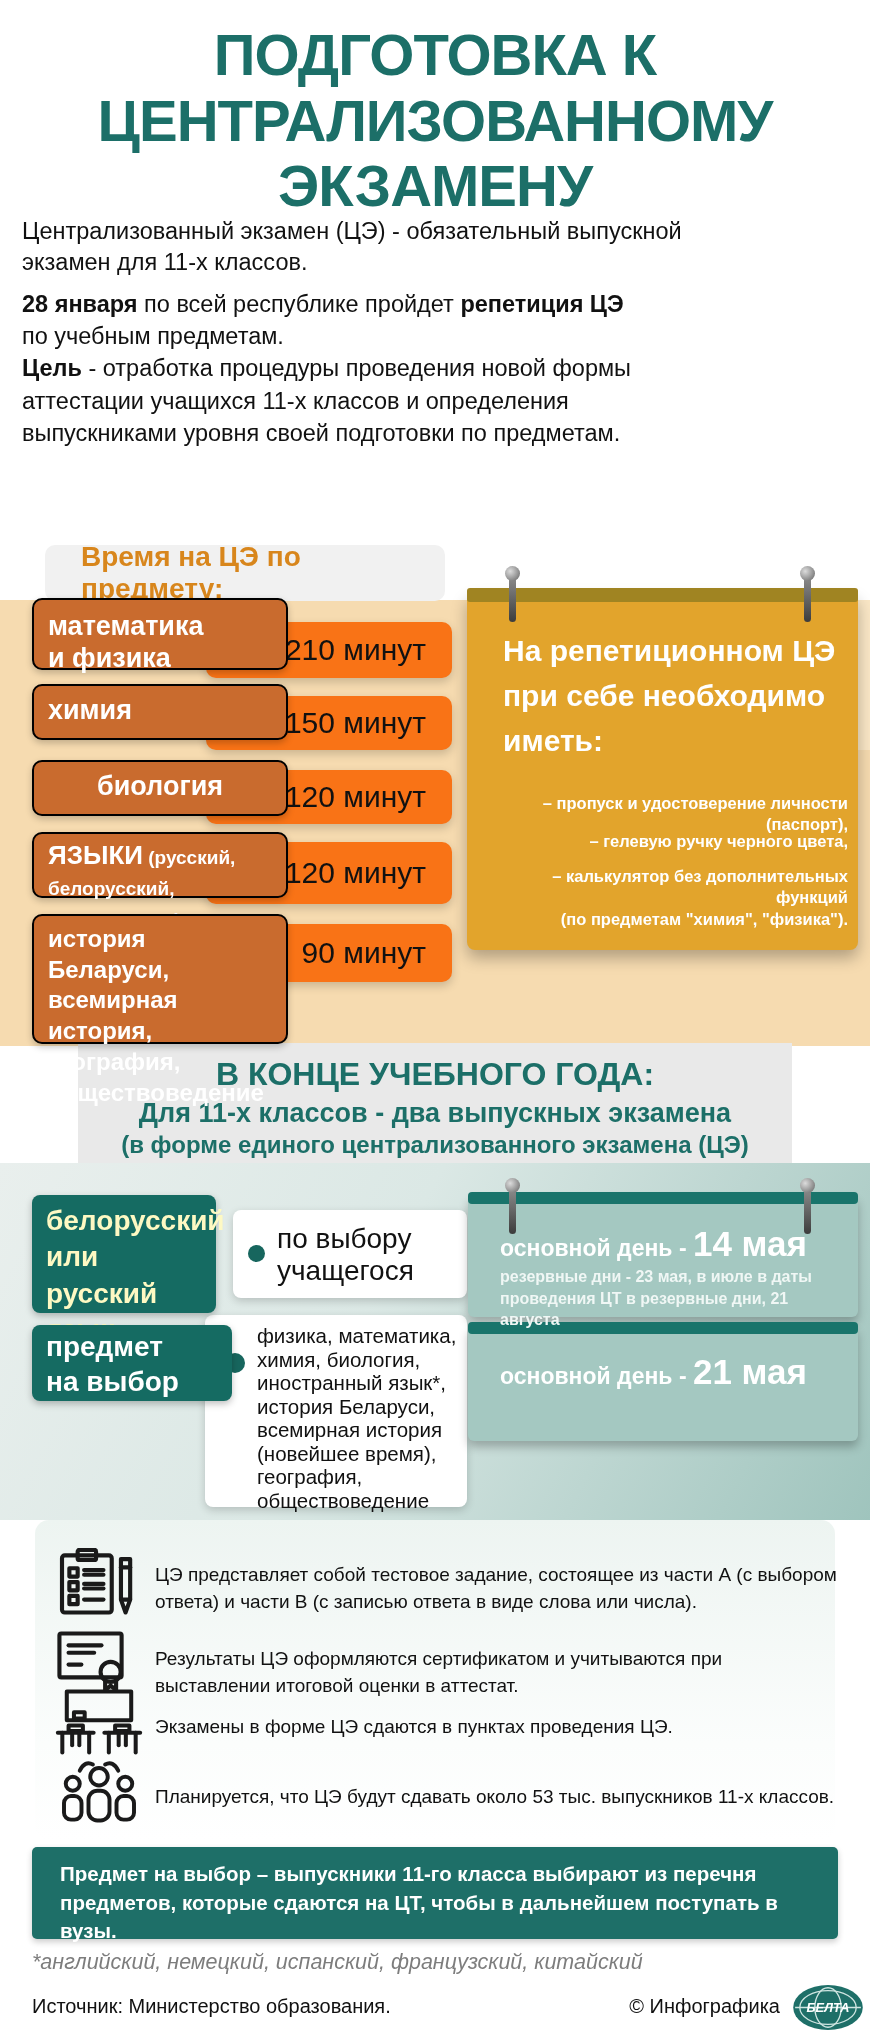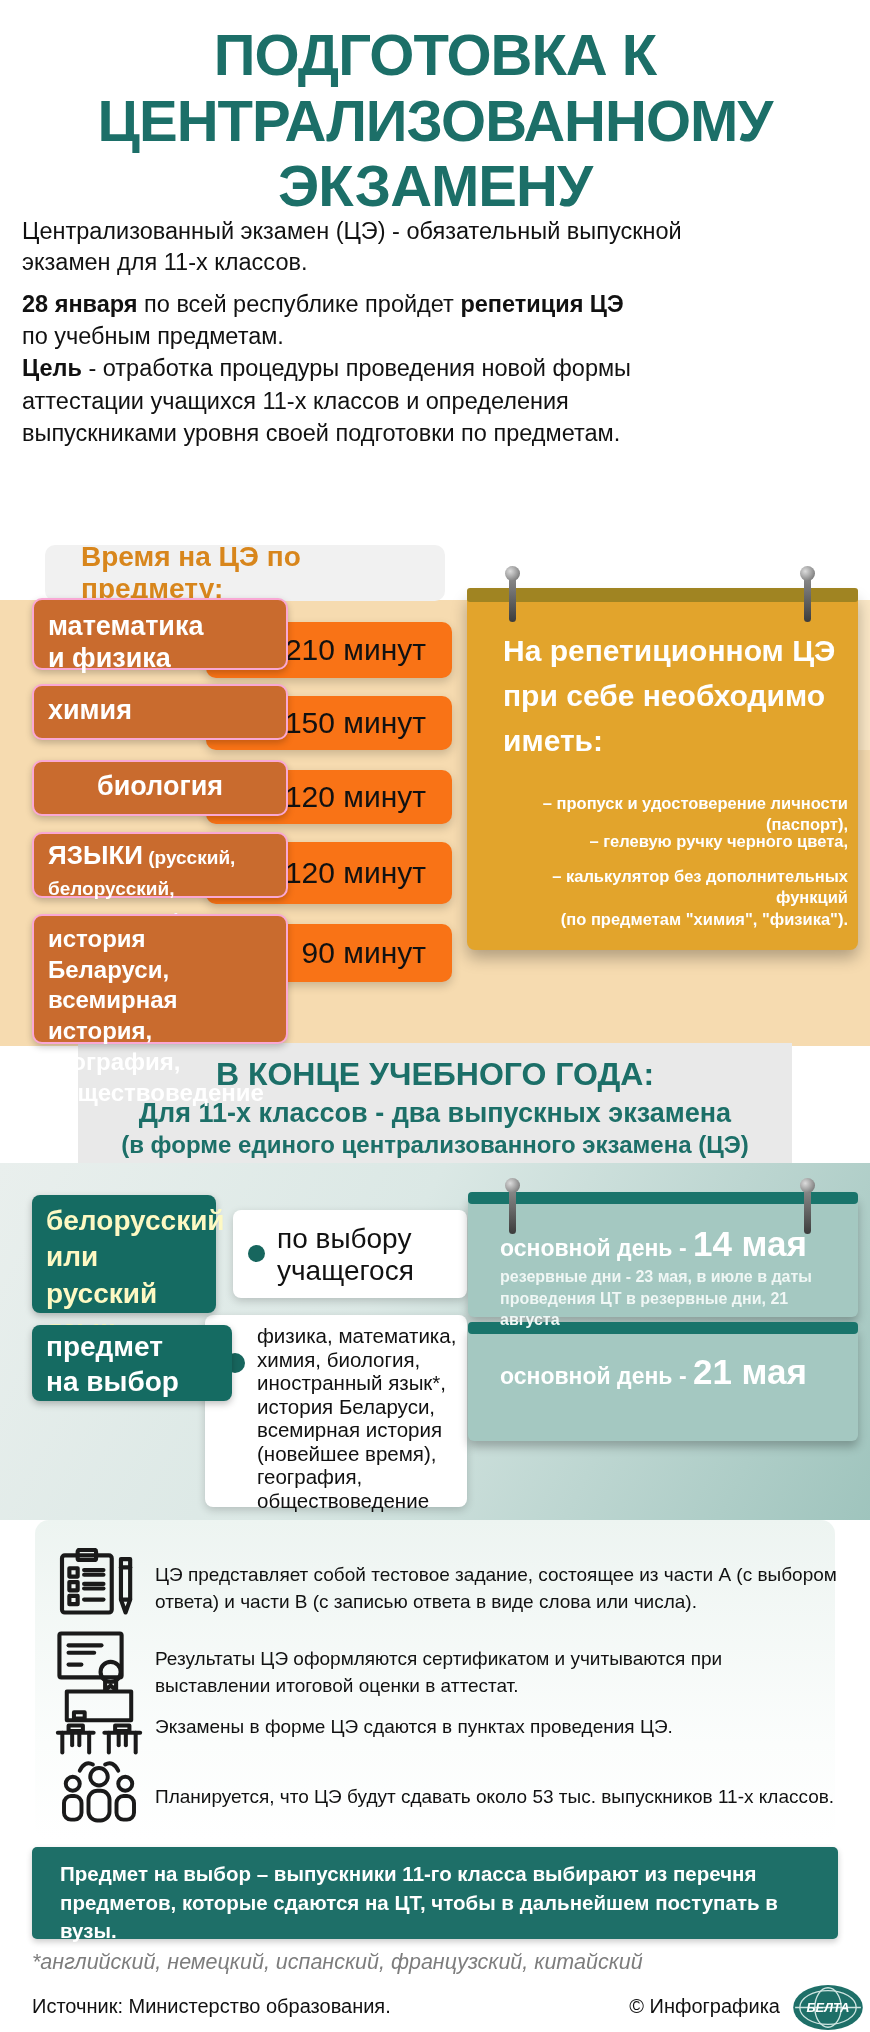--- a/index.html
+++ b/index.html
@@ -20,21 +20,21 @@
   .peach-light{right:0;top:600px;width:280px;height:150px;background:#fae7c6;
                border-bottom-left-radius:150px;}
   .th-bar{left:45px;top:545px;width:400px;height:56px;background:#f1f1f1;border-radius:10px;
           display:flex;align-items:center;padding-left:36px;box-sizing:border-box;
           font-size:28px;font-weight:700;color:#d8861c;}
   .timecard{left:206px;width:246px;background:#f97316;border-radius:10px;z-index:1;
             box-shadow:0 4px 10px rgba(0,0,0,0.18);display:flex;align-items:center;
             justify-content:flex-end;padding-right:26px;box-sizing:border-box;font-size:30px;}
   .tc1{top:622px;height:56px;} .tc2{top:696px;height:54px;} .tc3{top:770px;height:54px;}
   .tc4{top:842px;height:62px;} .tc5{top:924px;height:58px;}
-  .subj{left:32px;width:256px;background:#c96b2e;border:2px solid #f9a8d4;border-radius:10px;
+  .subj{left:32px;width:256px;background:#c96b2e;border:2px solid #000000;border-radius:10px;
         color:#fff;font-weight:700;box-sizing:border-box;z-index:2;
         box-shadow:0 3px 7px rgba(0,0,0,0.22);padding:10px 14px;}
   .sb1{top:598px;height:72px;font-size:27px;line-height:1.2;}
   .sb2{top:684px;height:56px;font-size:27px;padding-top:9px;}
   .sb3{top:760px;height:56px;font-size:27px;padding-top:9px;text-align:center;}
   .sb4{top:832px;height:66px;font-size:26px;line-height:1.2;padding:6px 14px;}
   .sb4 .small{font-size:19px;font-weight:700;}
   .sb5{top:914px;height:130px;font-size:24px;line-height:1.28;padding:8px 14px;}
 
   

